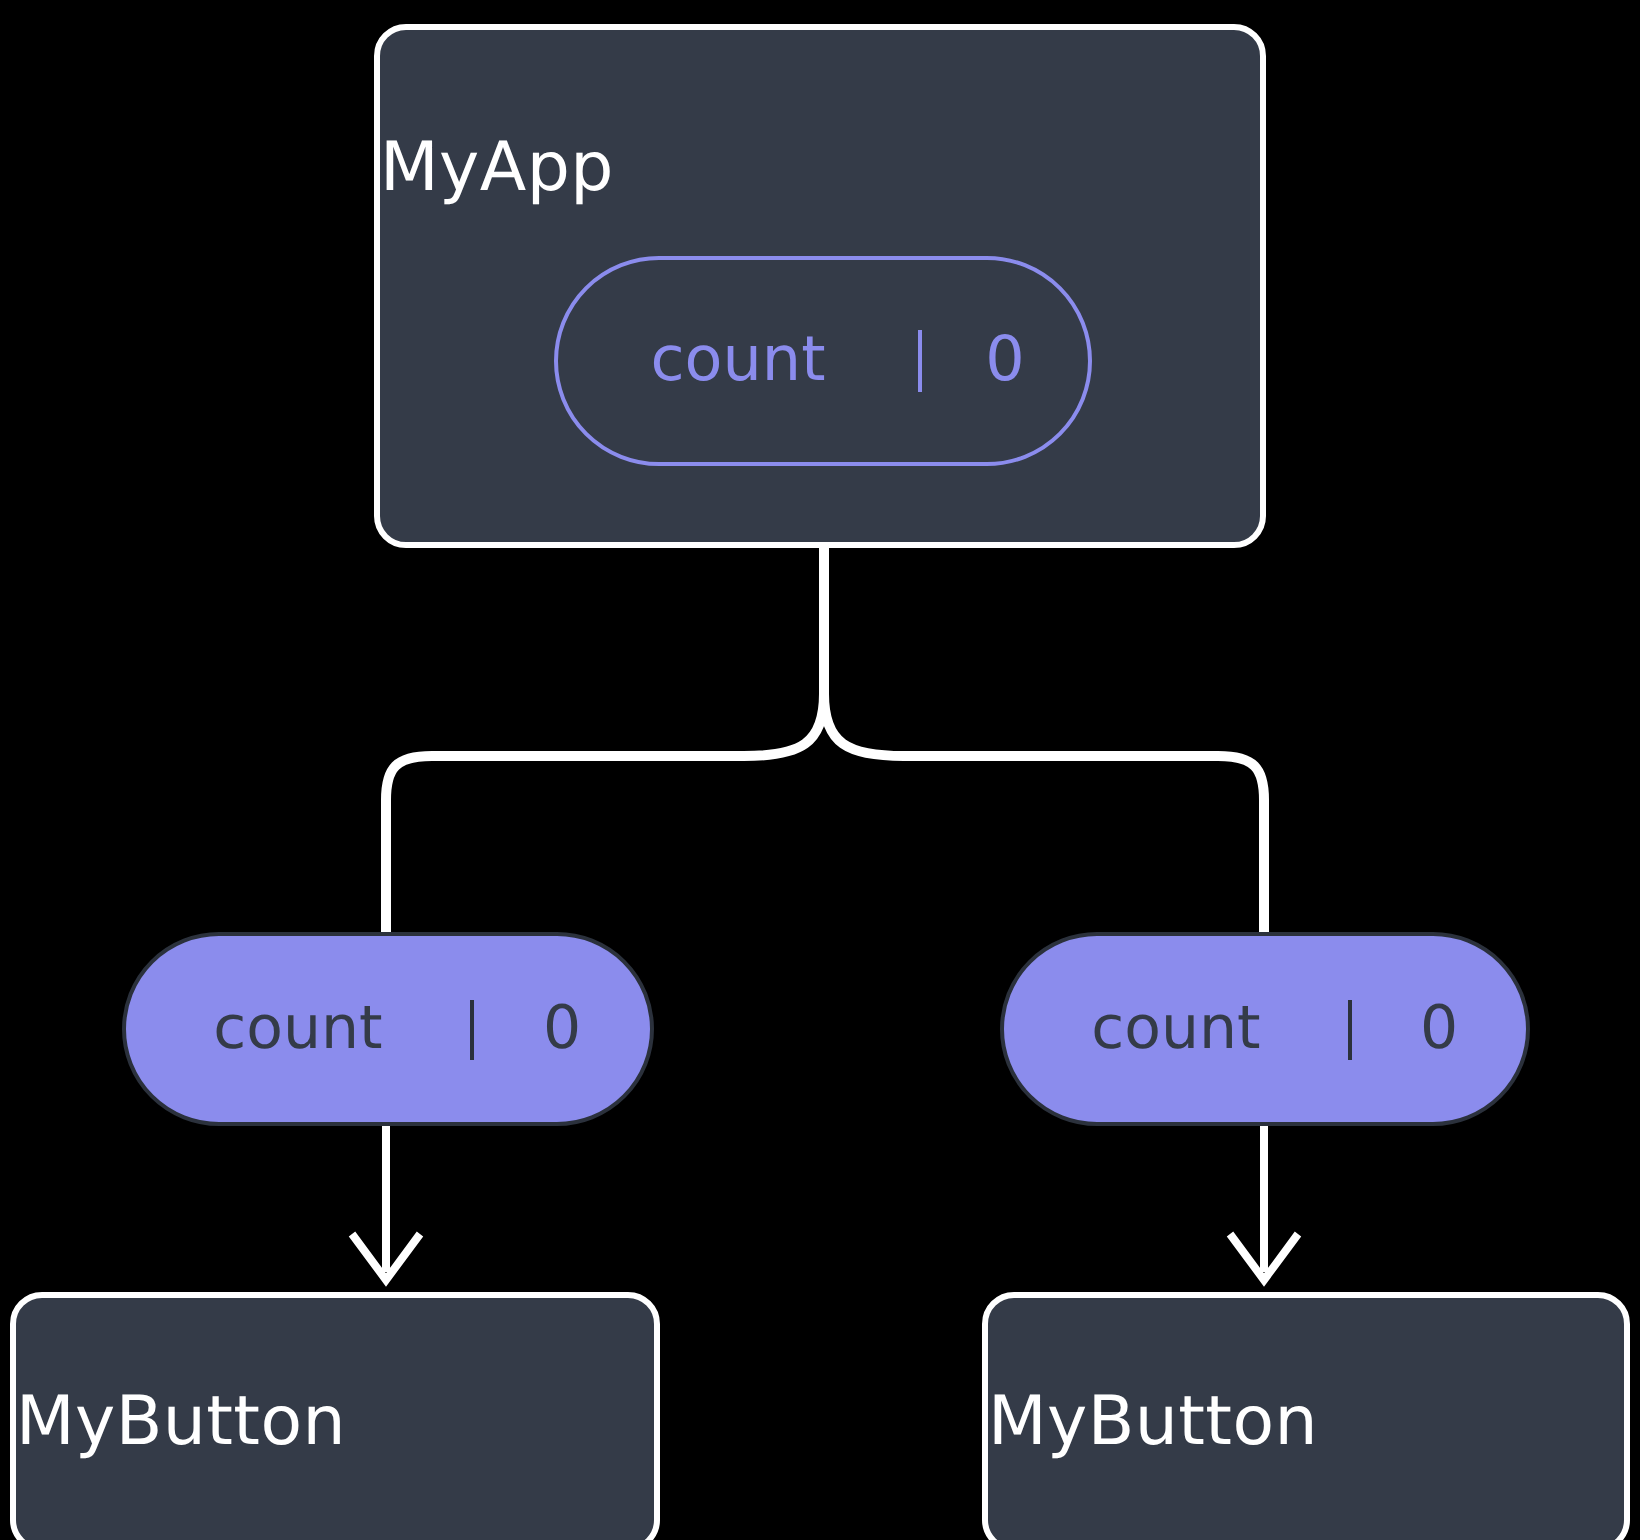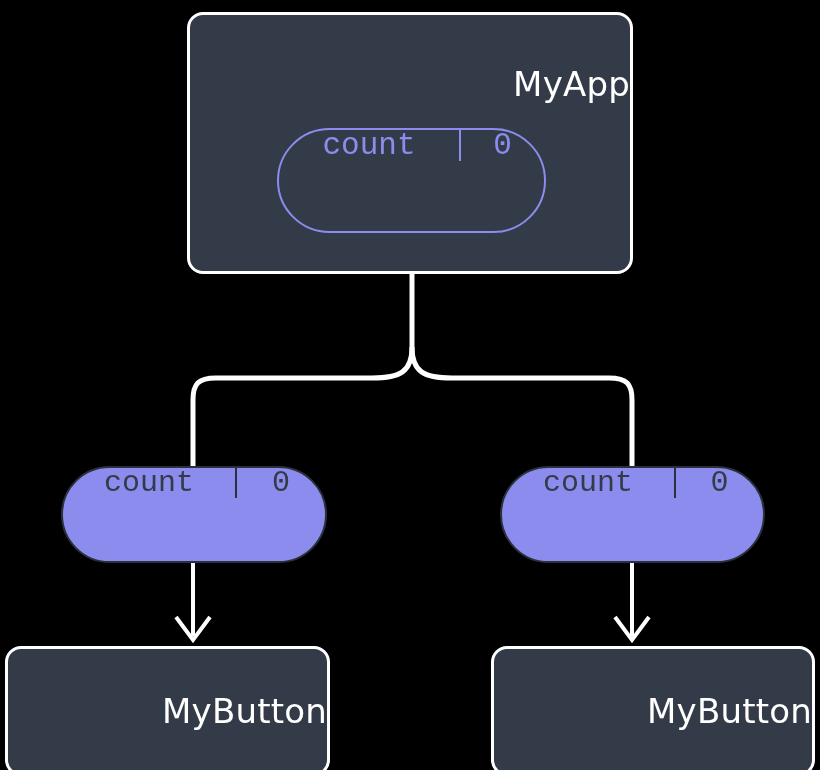--- a/index.html
+++ b/index.html
@@ -30,22 +30,21 @@
 
   
   .comp-box {
     position: absolute;
     box-sizing: border-box;
     background: #343b48;
     border: 3px solid #ffffff;
     border-radius: 16px;
     display: flex;
     flex-direction: column;
-    align-items: flex-end;
-    padding-left: 15px;
+    align-items: flex-start;
   }
   .comp-title {
     color: #ffffff;
     font-size: 34px;
     line-height: 1;
     letter-spacing: 0.2px;
     white-space: nowrap;
   }
 
   
@@ -74,24 +73,23 @@
     left: 491px;
     top: 646px;
     width: 324px;
   }
 
   
   .pill {
     position: absolute;
     box-sizing: border-box;
     display: flex;
-    align-items: flex-start;
+    align-items: center;
     border-radius: 999px;
     overflow: hidden;
-    font-family: Liberation Mono, monospace;
   }
   .pill-cell {
     display: flex;
     align-items: center;
     justify-content: center;
     white-space: nowrap;
     line-height: 1;
   }
 
   

